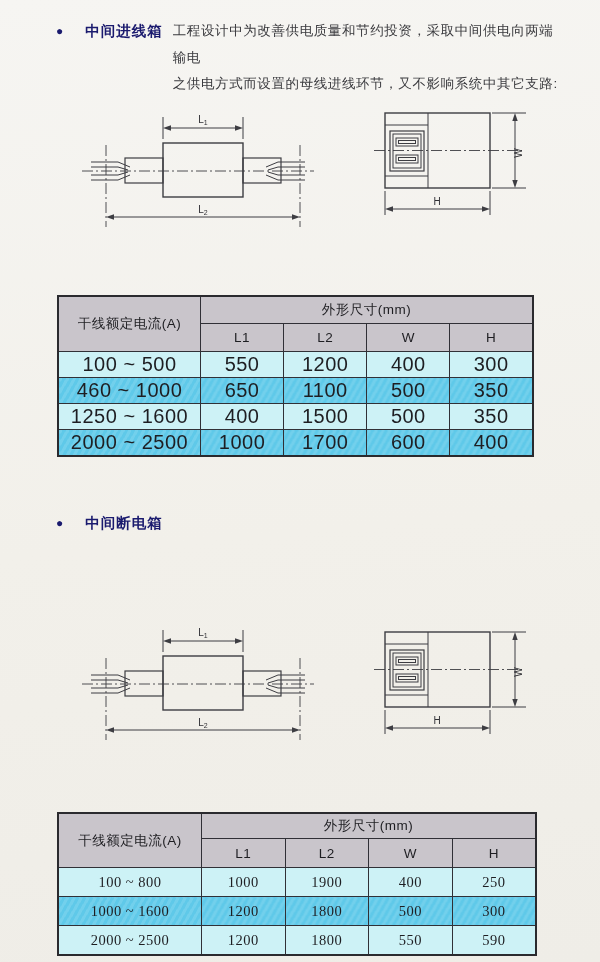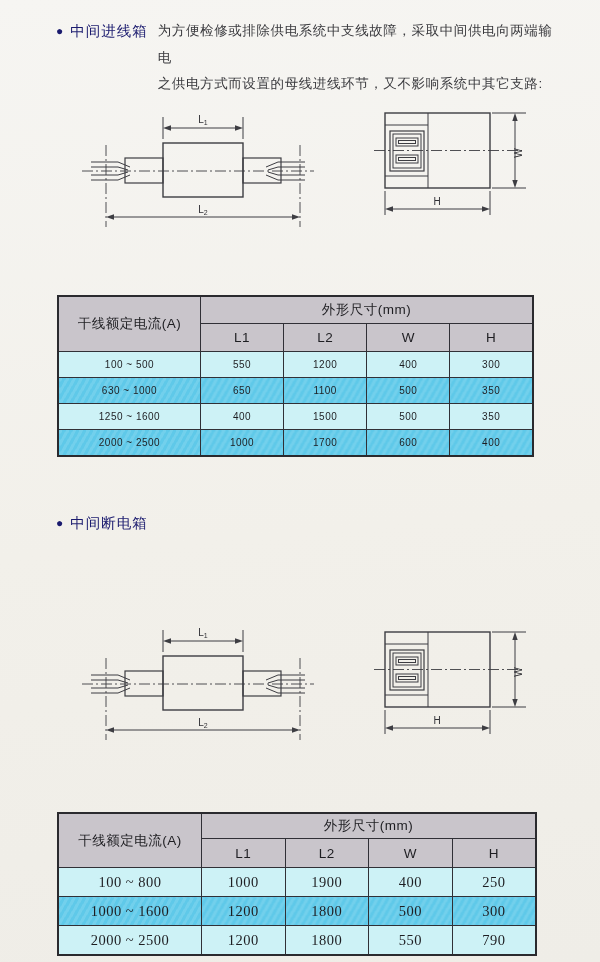--- a/index.html
+++ b/index.html
@@ -18,22 +18,22 @@
   
   .section-heading{
     position:absolute;left:56px;width:505px;
     display:flex;align-items:flex-start;
   }
   .bullet{
     color:#1a1a6e;font-size:12px;line-height:26px;
     margin-right:7px;flex:none;
   }
   .section-title{
-    color:#1a1a6e;font-weight:normal;font-size:14.5px;line-height:26px;
-    letter-spacing:1px;white-space:nowrap;flex:none;margin-right:10px;
+    color:#1a1a6e;font-weight:bold;font-size:14.5px;line-height:26px;
+    letter-spacing:1px;white-space:nowrap;flex:none;margin-right:10px;margin-left:15px;
   }
   .section-desc{
     font-size:13.5px;line-height:26.5px;color:#3a3a3e;
     letter-spacing:0.6px;
   }
   
   .diag{position:absolute;}
   .diag text{
     font-family:"Liberation Sans","DejaVu Sans",sans-serif;
     fill:#2f2f34;
@@ -56,36 +56,36 @@
     font-size:13.5px;
   }
   tr.row-light td{background:#cdf2f6;}
   tr.row-dark td{
     background-color:#5fc9e9;
     background-image:repeating-linear-gradient(120deg,rgba(255,255,255,.12) 0 3px,rgba(0,0,0,0) 3px 6px);
   }
   #table-1{top:295px;width:477px;}
   #table-1 tr.hrow-1 th{height:26px;}
   #table-1 tr.hrow-2 th{height:27px;}
-  #table-1 tbody td{height:25px;font-size:10px;}
+  #table-1 tbody td{height:25px;font-size:20px;}
   #table-2{top:812px;width:480px;}
   #table-2 tr.hrow-1 th{height:24px;}
   #table-2 tr.hrow-2 th{height:28px;}
   #table-2 tbody td{height:28px;font-size:14.5px;font-family:Liberation Serif, serif;}
 </style>
 </head>
 <body>
 
 <div id="page">
 
   <div class="section-heading" style="top:18px;">
     <span class="bullet">●</span>
     <span class="section-title">中间进线箱</span>
     <div class="section-desc">
-      <div>为方便检修或排除供电系统中支线故障，采取中间供电向两端输电</div>
+      <div>工程设计中为改善供电质量和节约投资，采取中间供电向两端输电</div>
       <div>之供电方式而设置的母线进线环节，又不影响系统中其它支路:</div>
     </div>
   </div>
 
   <svg class="diag" style="left:78px;top:105px;" width="240" height="125" viewBox="0 0 240 125">
     <g stroke="#3d3d42" fill="none" stroke-width="1">
       <line x1="4" y1="66" x2="236" y2="66" stroke-dasharray="11 3 2 3" stroke-width="0.9"></line>
       <line x1="28" y1="40" x2="28" y2="122" stroke-dasharray="11 3 2 3" stroke-width="0.9"></line>
       <line x1="222" y1="40" x2="222" y2="122" stroke-dasharray="11 3 2 3" stroke-width="0.9"></line>
       <rect x="85" y="38" width="80" height="54" stroke-width="1.4"></rect>
@@ -170,21 +170,21 @@
     </thead>
     <tbody>
       <tr class="row-light">
         <td>100 ~ 500</td>
         <td>550</td>
         <td>1200</td>
         <td>400</td>
         <td>300</td>
       </tr>
       <tr class="row-dark">
-        <td>630 ~ 1000</td>
+        <td>460 ~ 1000</td>
         <td>650</td>
         <td>1100</td>
         <td>500</td>
         <td>350</td>
       </tr>
       <tr class="row-light">
         <td>1250 ~ 1600</td>
         <td>400</td>
         <td>1500</td>
         <td>500</td>
@@ -303,18 +303,18 @@
         <td>1200</td>
         <td>1800</td>
         <td>500</td>
         <td>300</td>
       </tr>
       <tr class="row-light">
         <td>2000 ~ 2500</td>
         <td>1200</td>
         <td>1800</td>
         <td>550</td>
-        <td>790</td>
+        <td>590</td>
       </tr>
     </tbody>
   </table>
 
 </div>
 
 </body></html>

